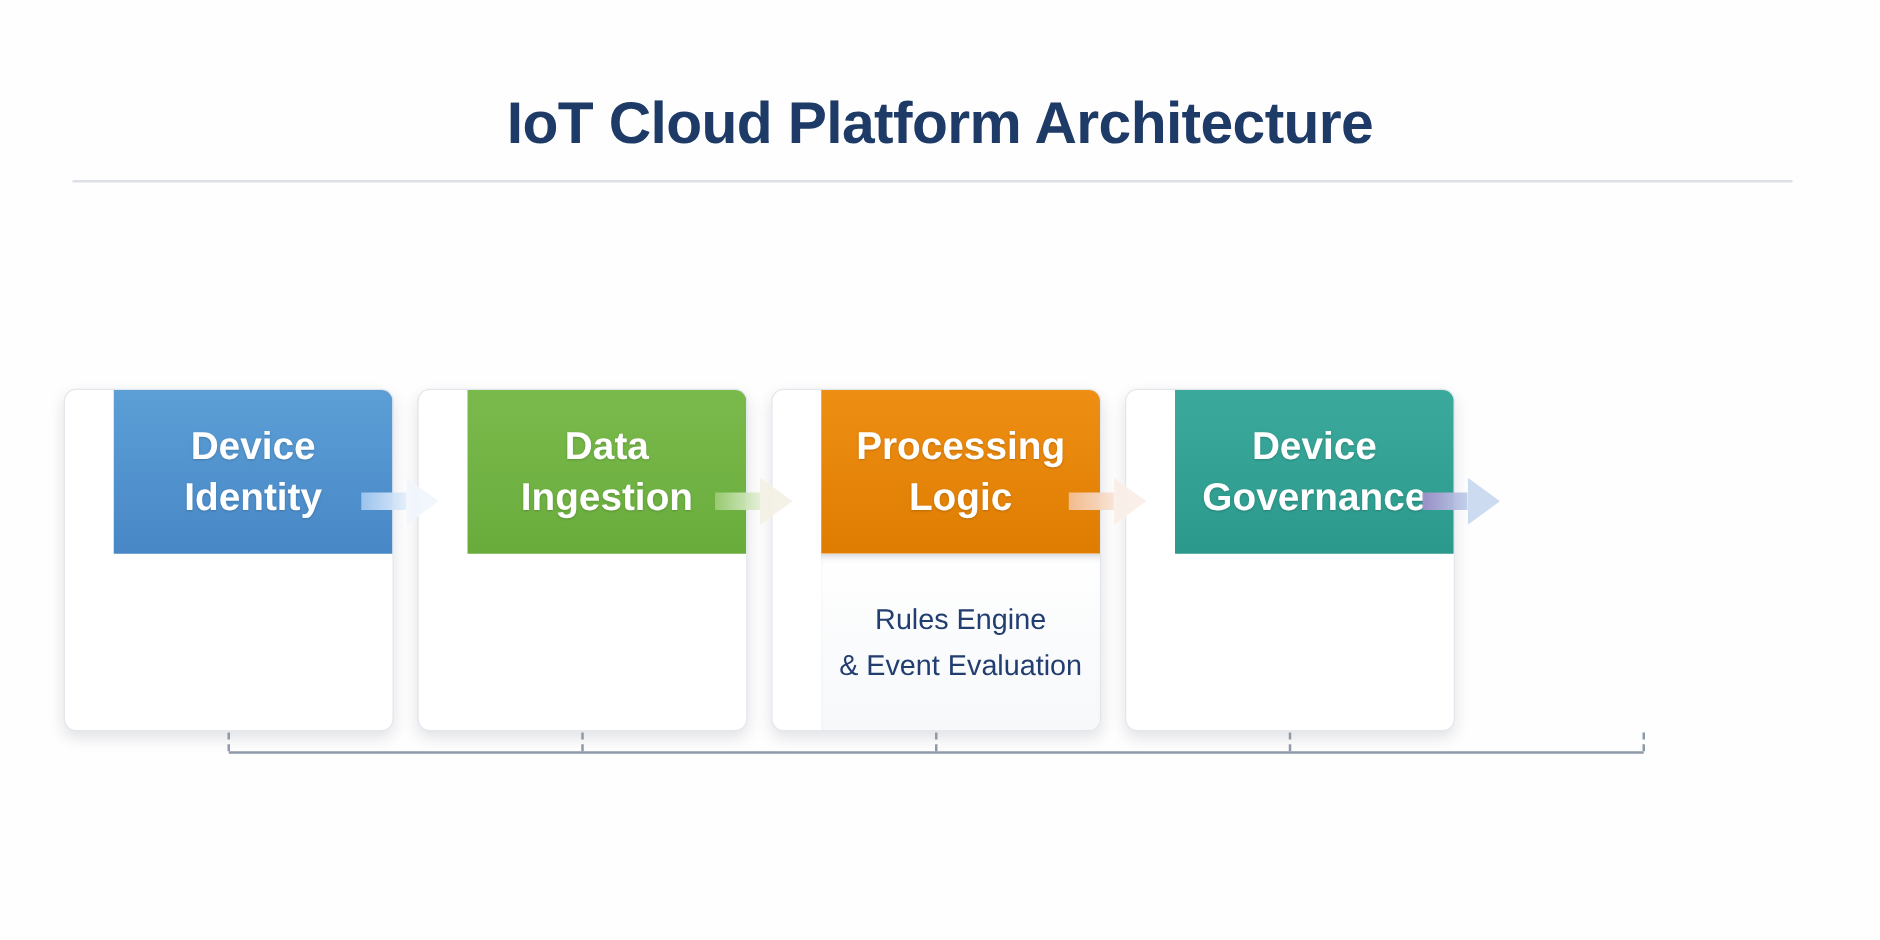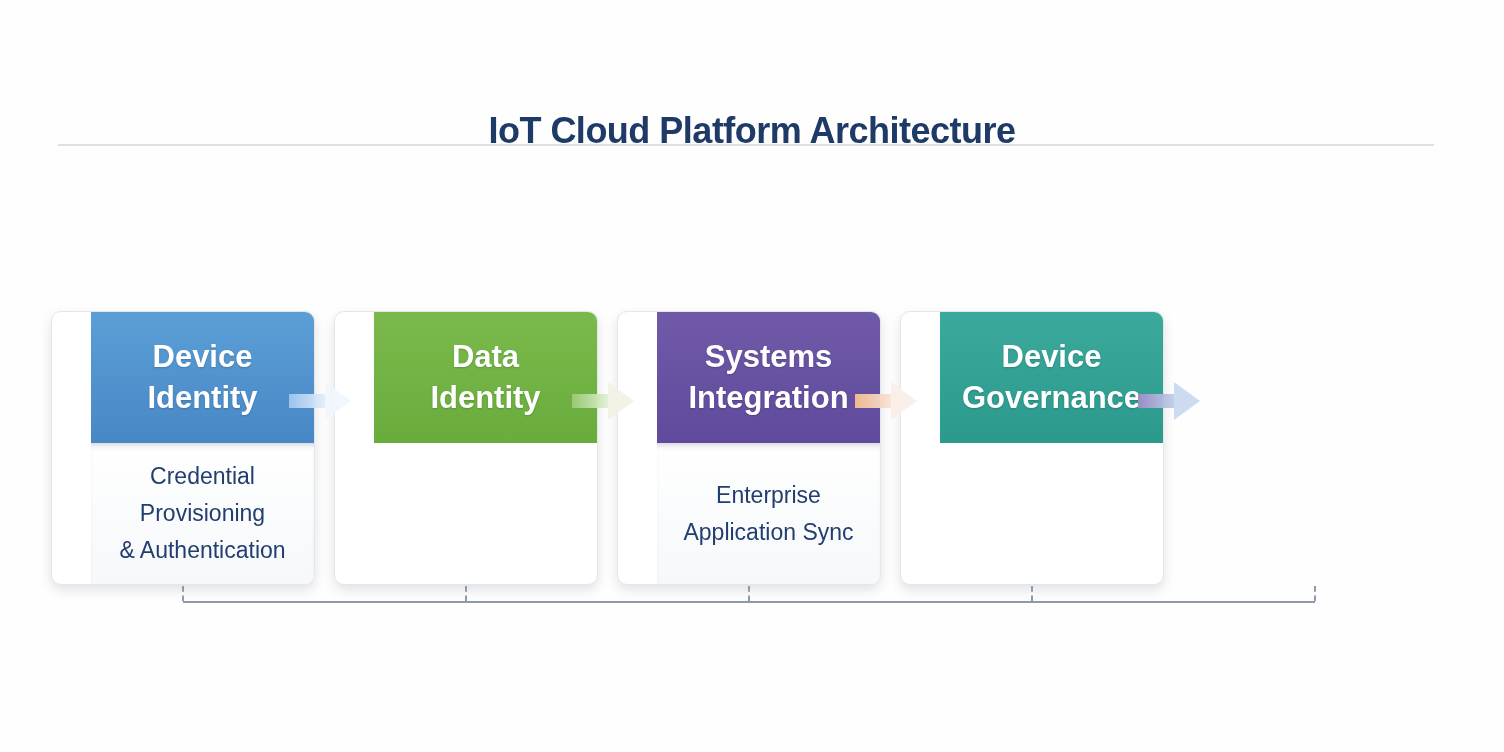--- a/index.html
+++ b/index.html
@@ -13,25 +13,24 @@
     height:752px;
     background:#fefefe;
     overflow:hidden;
   }
   .title{
     position:absolute;
     top:70px;
     left:0;
     width:100%;
     text-align:center;
-    font-size:36px;
+    font-size:47px;
     font-weight:bold;
     letter-spacing:-0.5px;
     color:var(--title-color,#1E3A66);
-    margin-top:40px;
   }
   .divider{
     position:absolute;
     left:58px;
     top:144px;
     width:1376px;
     height:2px;
     background:var(--divider-color,#DDE1E7);
   }
   .cards-row{
@@ -125,36 +124,34 @@
 <div class="stage" style="--title-color: #1E3A66; --divider-color: #DDE1E7; --connector-color: #8E99A9; --body-text: #223D6F;">
 
   <div class="title">IoT Cloud Platform Architecture</div>
   <div class="divider"></div>
 
   <div class="cards-row">
 
     <div class="card" style="--h-top: #5C9FD6; --h-bottom: #4787C6;">
       <div class="card-header">Device
 Identity</div>
-      <div class="card-body">Credential Provisioning
-&amp; Authentication</div>
     </div>
 
     <div class="card" style="--h-top: #7ABA4C; --h-bottom: #69AC3C;">
       <div class="card-header">Data
-Identity</div>
+Ingestion</div>
     </div>
 
+    <div class="card" style="--h-top: #EE8E13; --h-bottom: #DE7D02;">
+      <div class="card-header">Processing
+Logic</div>
+      <div class="card-body">Rules Engine
+&amp; Event Evaluation</div>
+    </div>
 
-    <div class="card" style="--h-top: #705AA8; --h-bottom: #5F4A9C;">
-      <div class="card-header">Systems
-Integration</div>
-      <div class="card-body">Enterprise
-Application Sync</div>
-    </div>
 
     <div class="card" style="--h-top: #3BA99B; --h-bottom: #2B998C;">
       <div class="card-header">Device
 Governance</div>
     </div>
 
   </div>
 
   <div class="arrow" style="left: 289px; --a-from: #9EC6EF; --a-to: #E2EEFA; --a-head: #F2F7FD;">
     <div class="shaft"></div>

